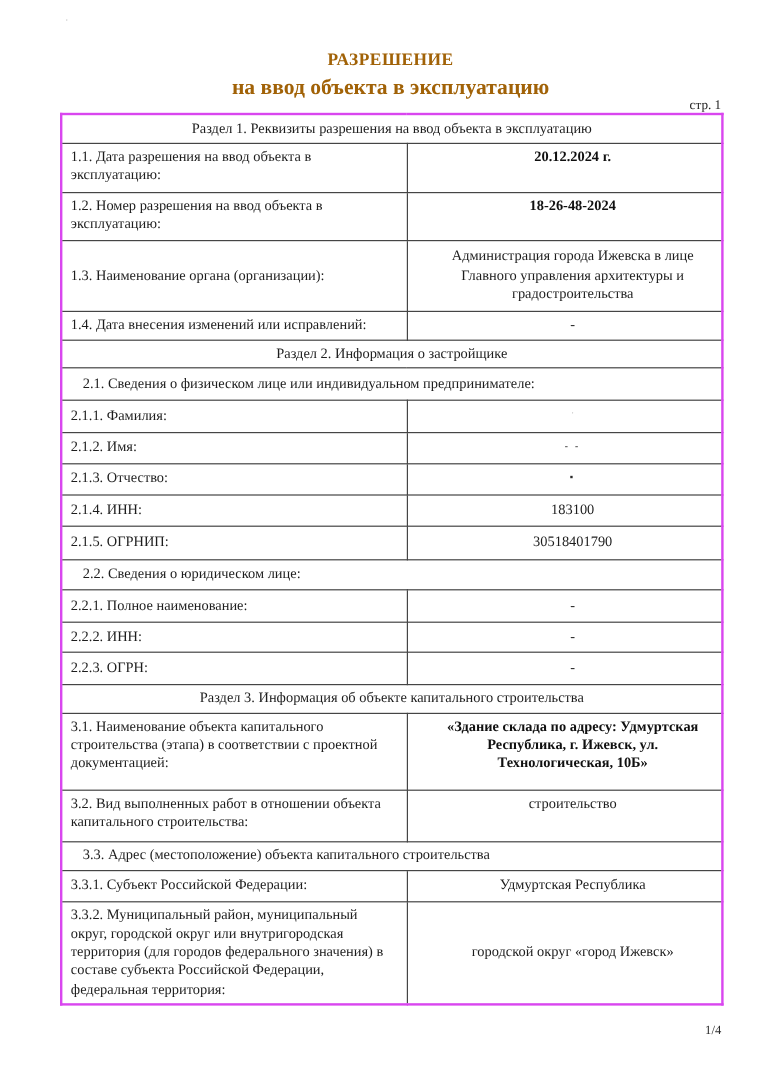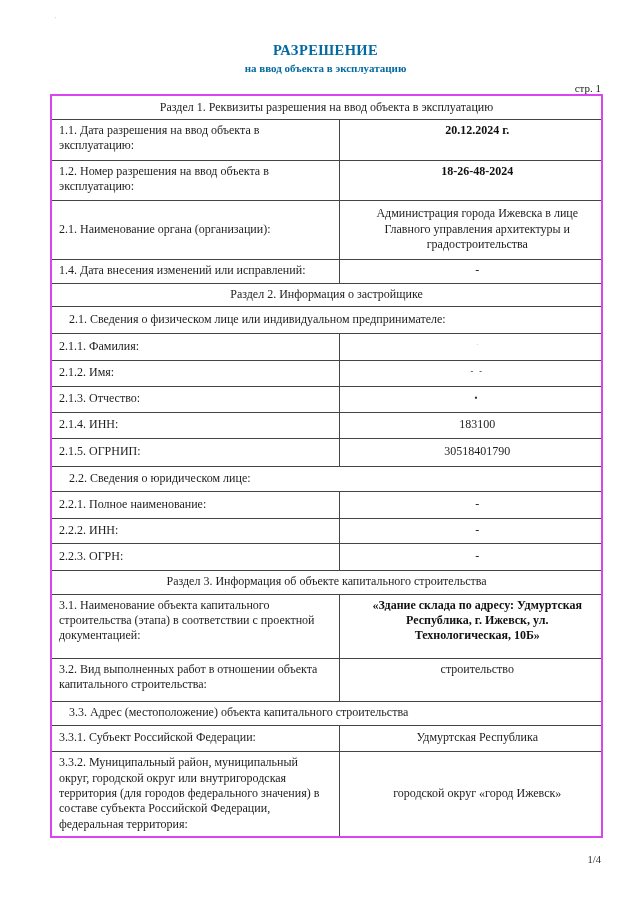--- a/index.html
+++ b/index.html
@@ -13,24 +13,24 @@
     color: #1d1d1d;
     overflow: hidden;
   }
   .doc-title {
     position: absolute;
     left: 50px;
     top: 42px;
     width: 551px;
     text-align: center;
     font-weight: bold;
-    color: #0369a1;
+    color: #a16207;
   }
   .title-1 { font-size: 14.5px; letter-spacing: 0.4px; }
-  .title-2 { font-size: 11px; margin-top: 3px; }
+  .title-2 { font-size: 18px; margin-top: 3px; }
   .page-marker {
     position: absolute;
     top: 82px;
     left: 50px;
     width: 551px;
     text-align: right;
     font-size: 11px;
     color: #222;
   }
   table.doc-table {
@@ -112,21 +112,21 @@
       </tr>
       <tr class="h41 top">
         <td class="lbl">1.1. Дата разрешения на ввод объекта в эксплуатацию:</td>
         <td class="val bold">20.12.2024 г.</td>
       </tr>
       <tr class="h40 top">
         <td class="lbl">1.2. Номер разрешения на ввод объекта в эксплуатацию:</td>
         <td class="val bold">18-26-48-2024</td>
       </tr>
       <tr class="h59">
-        <td class="lbl">2.1. Наименование органа (организации):</td>
+        <td class="lbl">1.3. Наименование органа (организации):</td>
         <td class="val">Администрация города Ижевска в лице Главного управления архитектуры и градостроительства</td>
       </tr>
       <tr class="h24">
         <td class="lbl">1.4. Дата внесения изменений или исправлений:</td>
         <td class="val">-</td>
       </tr>
       <tr class="h23">
         <td colspan="2" class="sec">Раздел 2. Информация о застройщике</td>
       </tr>
       <tr class="h27">

